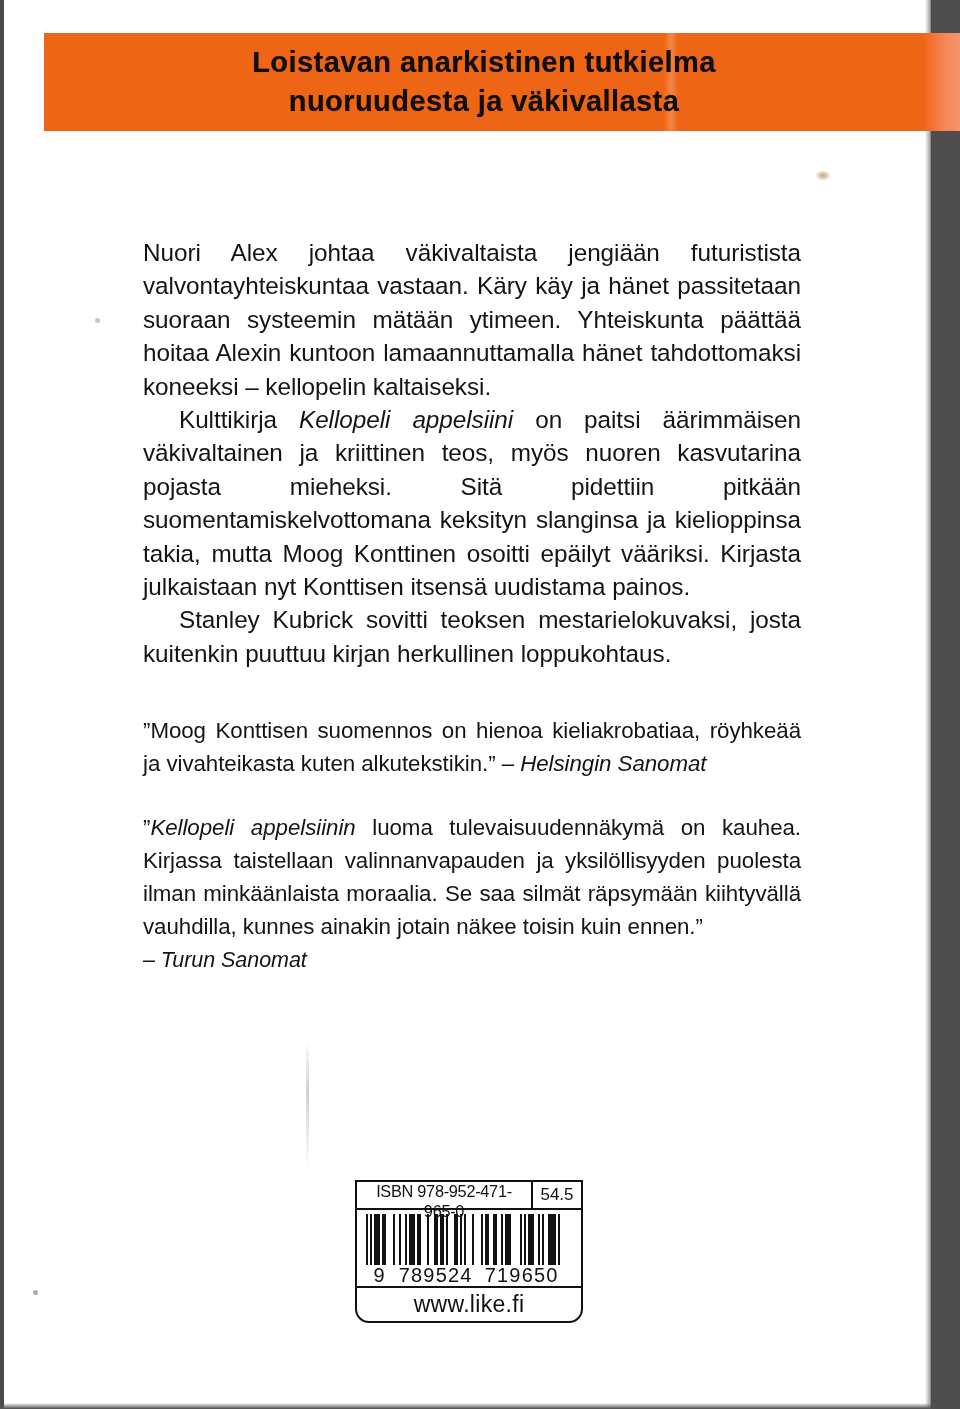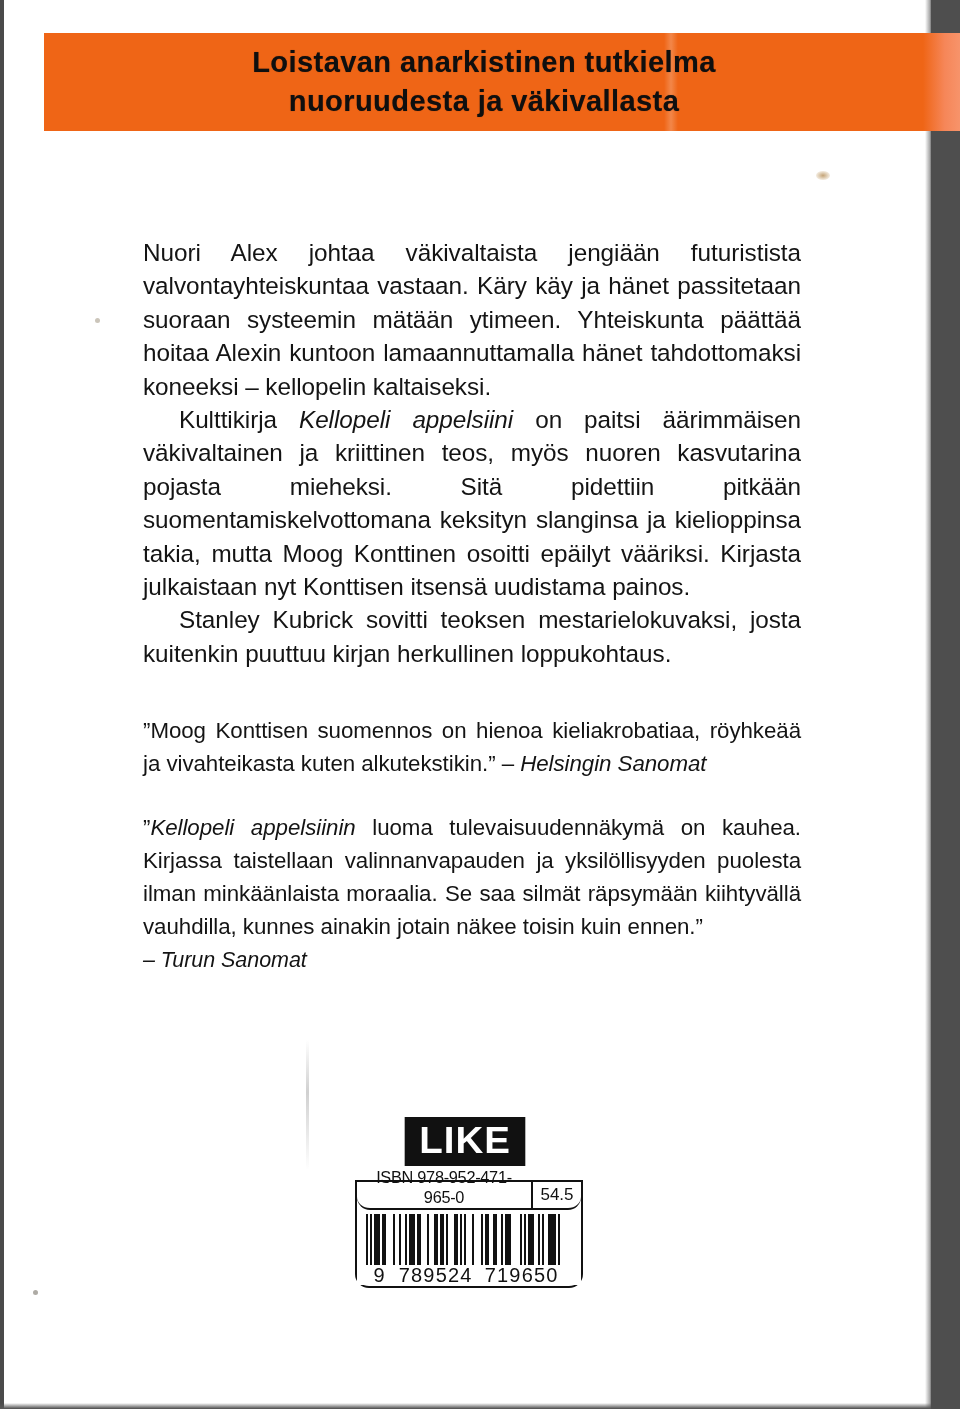--- a/index.html
+++ b/index.html
@@ -154,22 +154,21 @@
     border: 2px solid #111111;
     border-radius: 0 0 14px 14px;
     background: #ffffff;
     box-sizing: border-box;
     font-family: "Liberation Sans Narrow", "Liberation Sans", sans-serif;
   }
   .isbn-row {
     display: flex;
     border-bottom: 2px solid #111111;
     height: 26px;
-    align-items: flex-end;
-    border-radius: 13px;
+    align-items: flex-start;
   }
   .isbn-text {
     flex: 1 1 auto;
     text-align: center;
     font-size: 17px;
     font-weight: 500;
     letter-spacing: -0.3px;
     color: #111111;
     transform: scaleX(0.96);
   }
@@ -285,23 +284,20 @@
     <p class="para indent">Stanley Kubrick sovitti teoksen mestarielokuvaksi, josta kuitenkin puuttuu kirjan herkullinen loppukohtaus.</p>
 
     <div class="quote-block second"><span>”Moog Konttisen suomennos on hienoa kieliakrobatiaa, röyhkeää ja vivahteikasta kuten alkutekstikin.” – </span><em>Helsingin Sanomat</em></div>
 
     <div class="quote-block"><span>”</span><em>Kellopeli appelsiinin</em><span> luoma tulevaisuudennäkymä on kauhea. Kirjassa taistellaan valinnanvapauden ja yksilöllisyyden puolesta ilman minkäänlaista moraalia. Se saa silmät räpsymään kiihtyvällä vauhdilla, kunnes ainakin jotain näkee toisin kuin ennen.”</span>
       <span class="attrib">– Turun Sanomat</span>
     </div>
 
   </div>
 
-  <div class="logo-wrap">
-    <span class="like-logo">LIKE</span>
-  </div>
 
   <div class="barcode-box">
     <div class="isbn-row">
       <div class="isbn-text">ISBN 978-952-471-965-0</div>
       <div class="isbn-price">54.5</div>
     </div>
     <div class="bars-area">
       <div class="bars" id="bars">
           <div class="bar" style="width: 2.05px; height: 68px;"></div>
           <div class="bar" style="width: 2.05px; height: 68px; background: transparent;"></div>
@@ -360,15 +356,16 @@
           <div class="bar" style="width: 8.2px; height: 55px;"></div>
           <div class="bar" style="width: 2.05px; height: 68px; background: transparent;"></div>
           <div class="bar" style="width: 2.05px; height: 68px;"></div>
         </div>
       <div class="digits-row">
         <span class="lead">9</span>
         <span class="grp">789524</span>
         <span class="grp">719650</span>
       </div>
     </div>
+    <div class="site-row">www.like.fi</div>
   </div>
 
 </div>
 
 </body></html>

